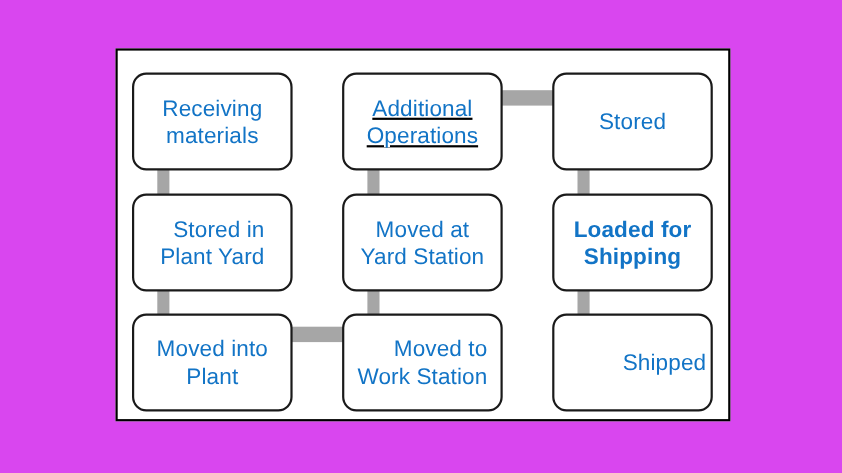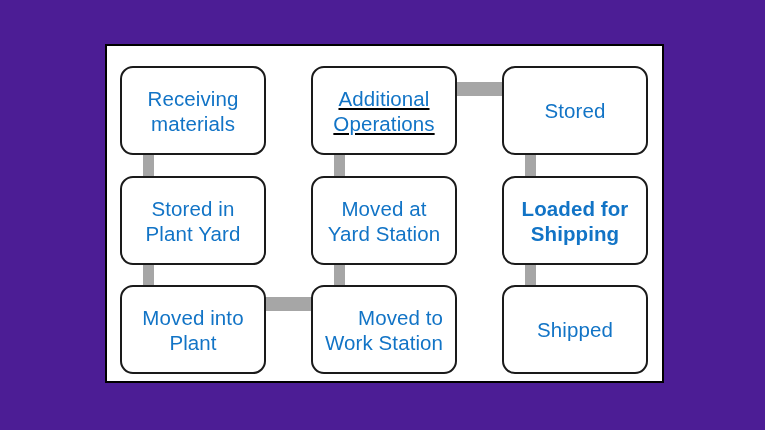--- a/index.html
+++ b/index.html
@@ -12,21 +12,21 @@
     width: 765px;
     height: 430px;
     font-family: "Liberation Sans", sans-serif;
     overflow: hidden;
   }
 
   #canvas {
     position: relative;
     width: 765px;
     height: 430px;
-    background: #4c1d95;
+    background: #d946ef;
   }
 
   
   #frame {
     position: absolute;
     left: 105px;
     top: 44px;
     width: 559px;
     height: 339px;
     border: 2px solid #000000;
@@ -85,36 +85,36 @@
 materials</span>
       </div>
       <div class="node" style="left: 311px; top: 66px; border-color: rgb(26, 26, 26); background: rgb(255, 255, 255); text-decoration: underline;">
         <span class="node-label" style="color: rgb(18, 116, 198);">Additional
 Operations</span>
       </div>
       <div class="node" style="left: 502px; top: 66px; border-color: rgb(26, 26, 26); background: rgb(255, 255, 255);">
         <span class="node-label" style="color: rgb(18, 116, 198);">Stored</span>
       </div>
       <div class="node" style="left: 120px; top: 176px; border-color: rgb(26, 26, 26); background: rgb(255, 255, 255);">
-        <span class="node-label" style="color: rgb(18, 116, 198);">Stored in
+        <span class="node-label" style="color: rgb(18, 116, 198); text-align: right;">Stored in
 Plant Yard</span>
       </div>
       <div class="node" style="left: 311px; top: 176px; border-color: rgb(26, 26, 26); background: rgb(255, 255, 255);">
         <span class="node-label" style="color: rgb(18, 116, 198);">Moved at
 Yard Station</span>
       </div>
       <div class="node" style="left: 502px; top: 176px; border-color: rgb(26, 26, 26); background: rgb(255, 255, 255); font-weight: bold;">
         <span class="node-label" style="color: rgb(18, 116, 198);">Loaded for
 Shipping</span>
       </div>
       <div class="node" style="left: 120px; top: 285px; border-color: rgb(26, 26, 26); background: rgb(255, 255, 255);">
         <span class="node-label" style="color: rgb(18, 116, 198);">Moved into
 Plant</span>
       </div>
       <div class="node" style="left: 311px; top: 285px; border-color: rgb(26, 26, 26); background: rgb(255, 255, 255);">
         <span class="node-label" style="color: rgb(18, 116, 198); text-align: right;">Moved to
 Work Station</span>
       </div>
-      <div class="node" style="left: 502px; top: 285px; border-color: rgb(26, 26, 26); background: rgb(255, 255, 255);">
+      <div class="node" style="left: 502px; top: 285px; border-color: rgb(26, 26, 26); background: rgb(255, 255, 255); justify-content: flex-end;">
         <span class="node-label" style="color: rgb(18, 116, 198);">Shipped</span>
       </div>
     </div>
 </div>
 
 </body></html>

